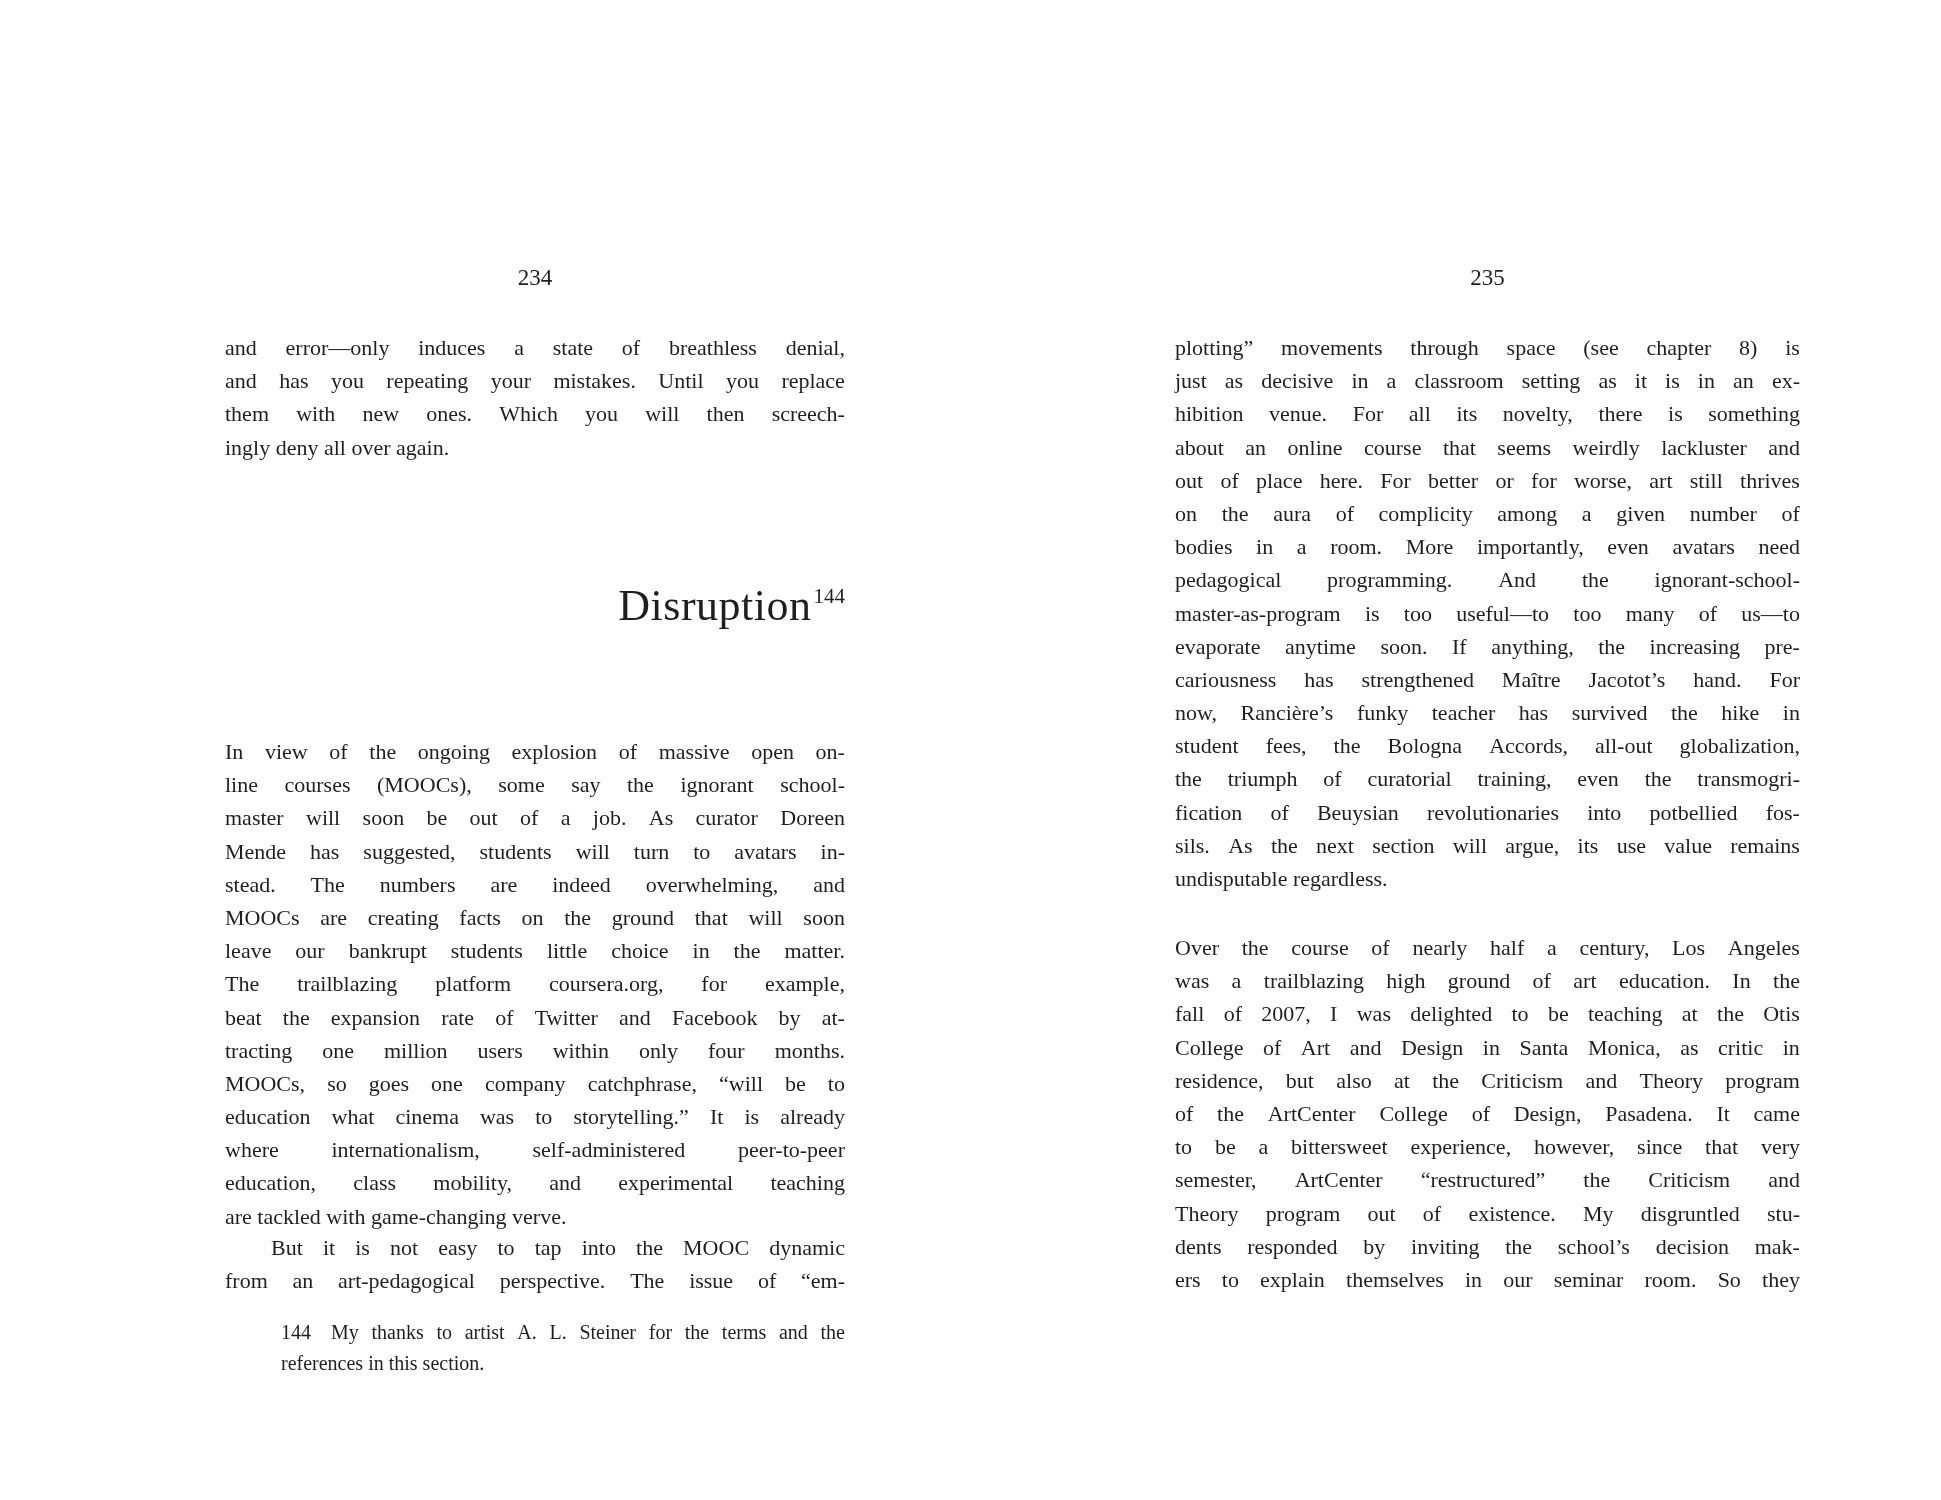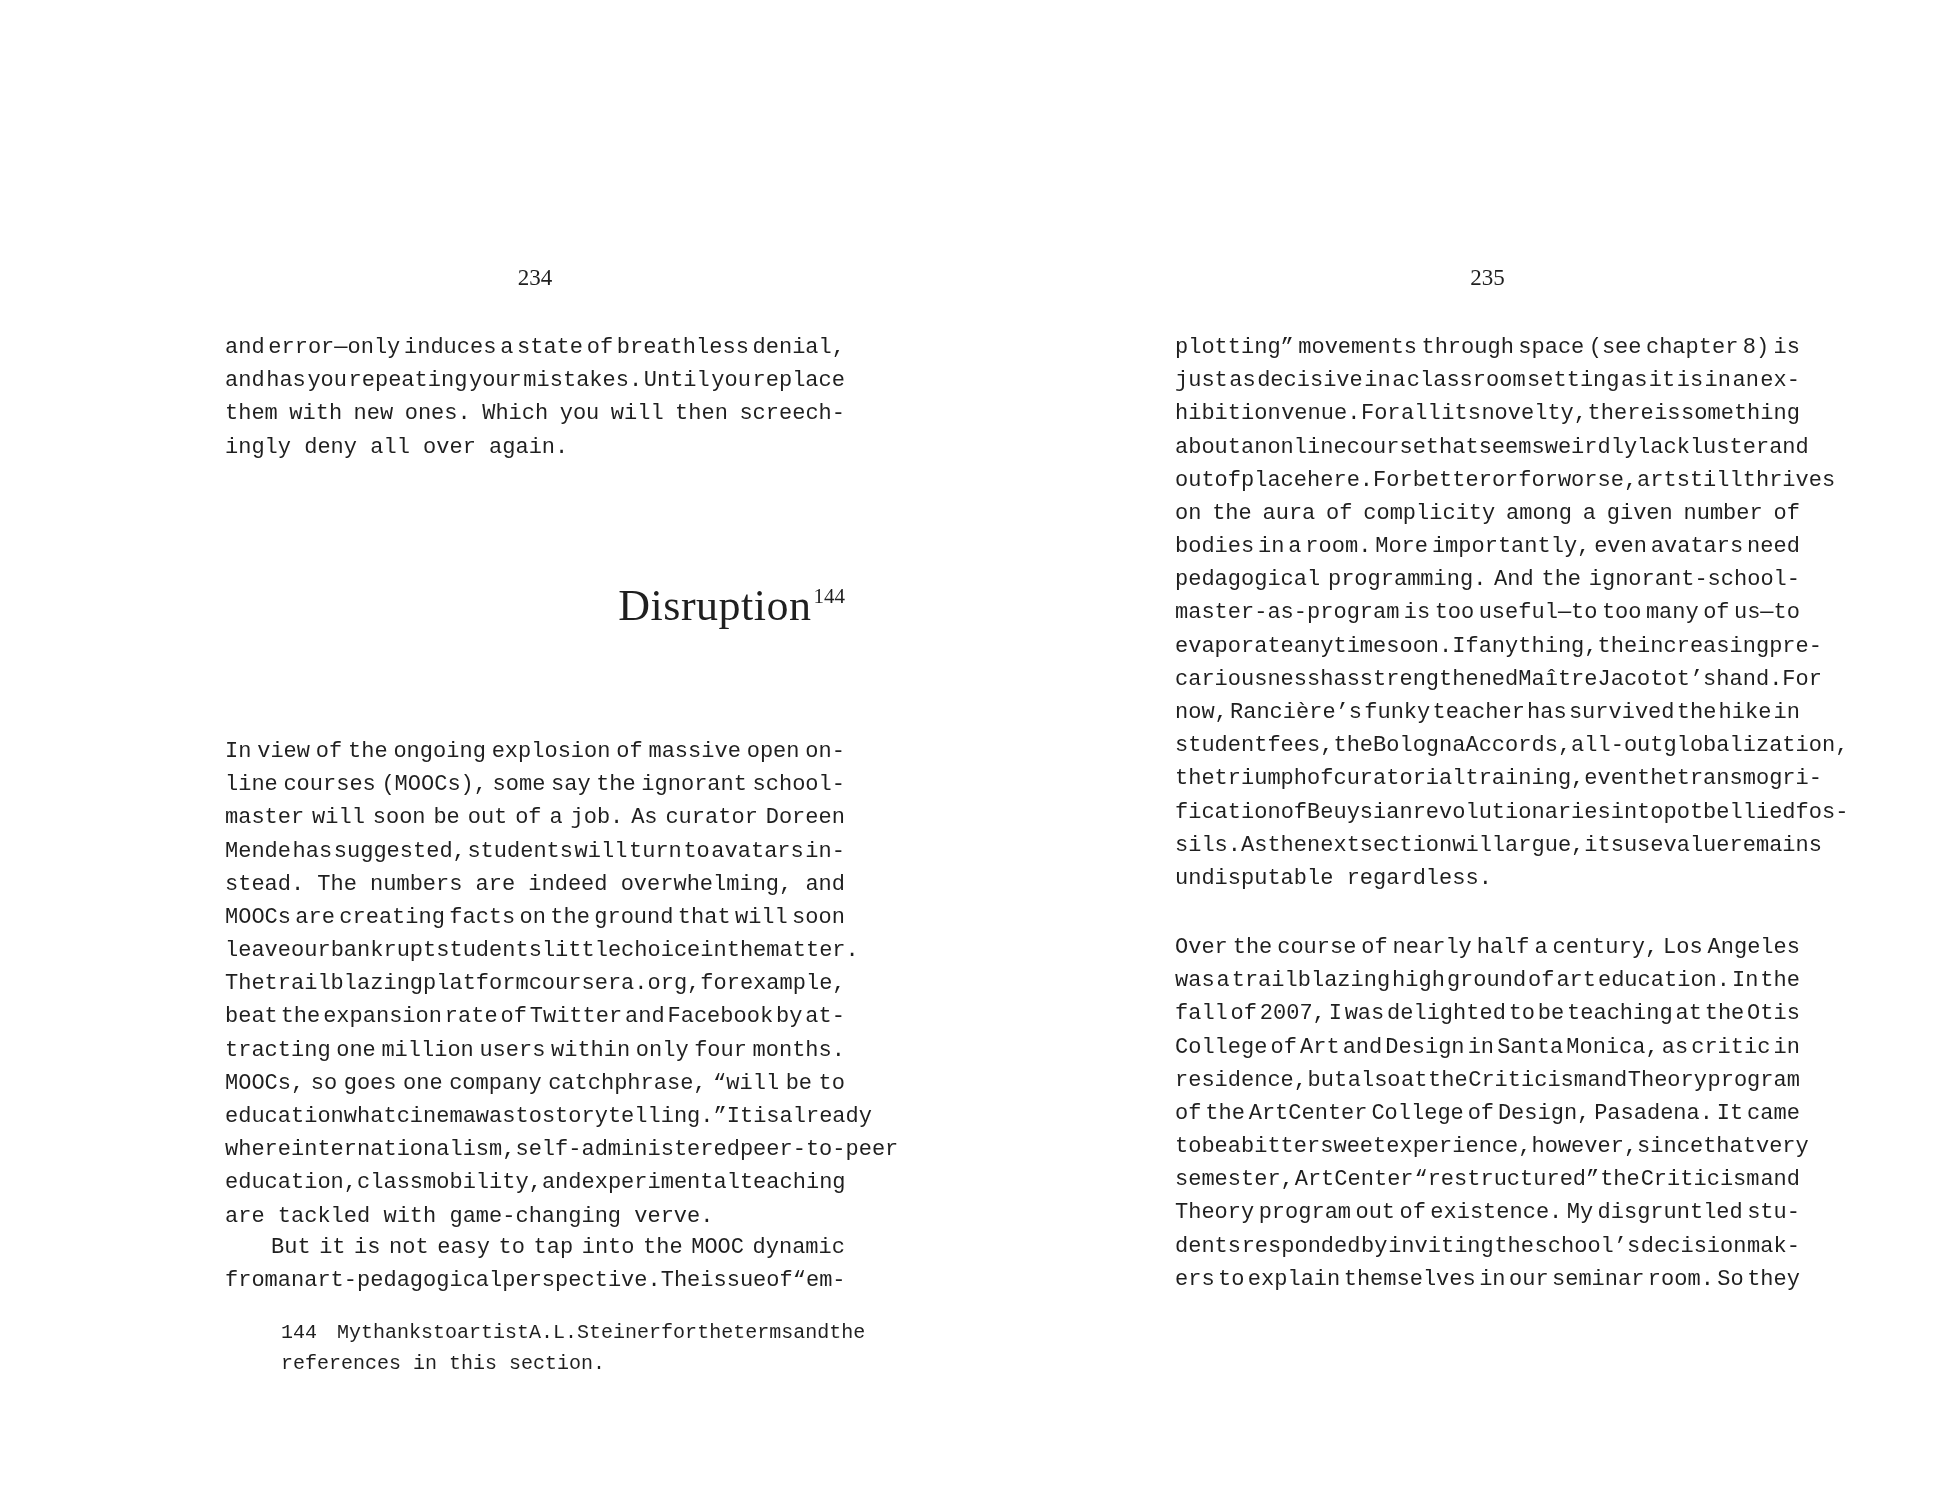--- a/index.html
+++ b/index.html
@@ -39,22 +39,21 @@
     position: absolute;
     left: 0;
     width: 100%;
     font-size: 22px;
     line-height: 33.2px;
   }
   .tline {
     display: flex;
     justify-content: space-between;
     height: 33.2px;
-    align-items: flex-end;
-    font-family: Liberation Mono, monospace;
+    align-items: center;
   }
   .tline.left-align { display: block; }
   .w { white-space: pre; }
 
   .indent-first .tline:first-child { padding-left: 46px; }
 
   #lp-para1 { top: 307px; }
   #lp-para2 { top: 711px; }
   #lp-para3 { top: 1207px; }
   #rp-para1 { top: 307px; }

